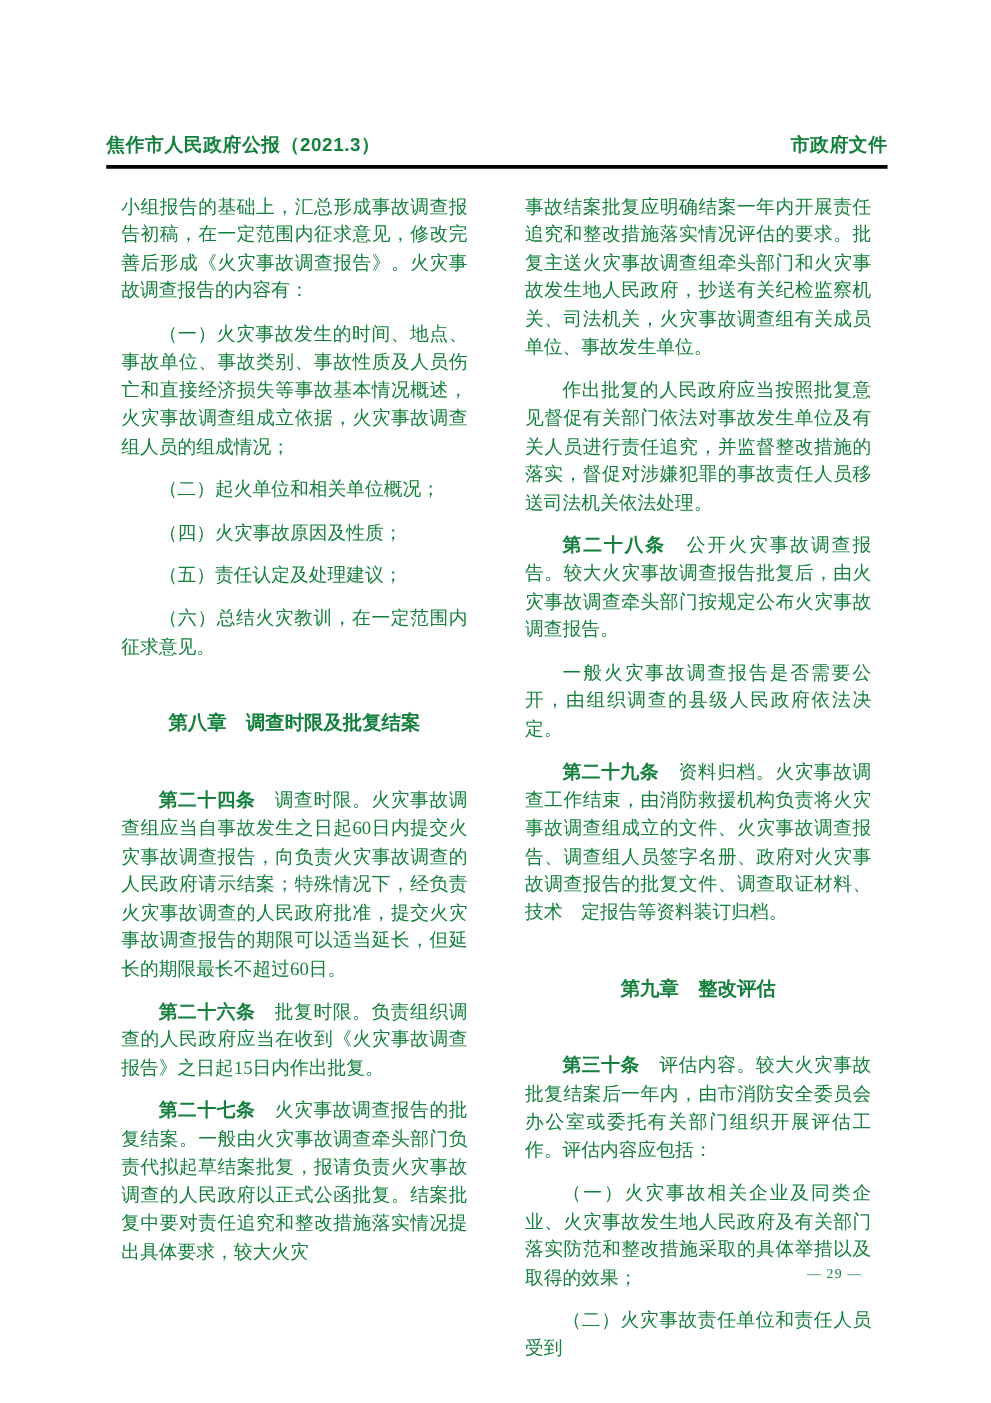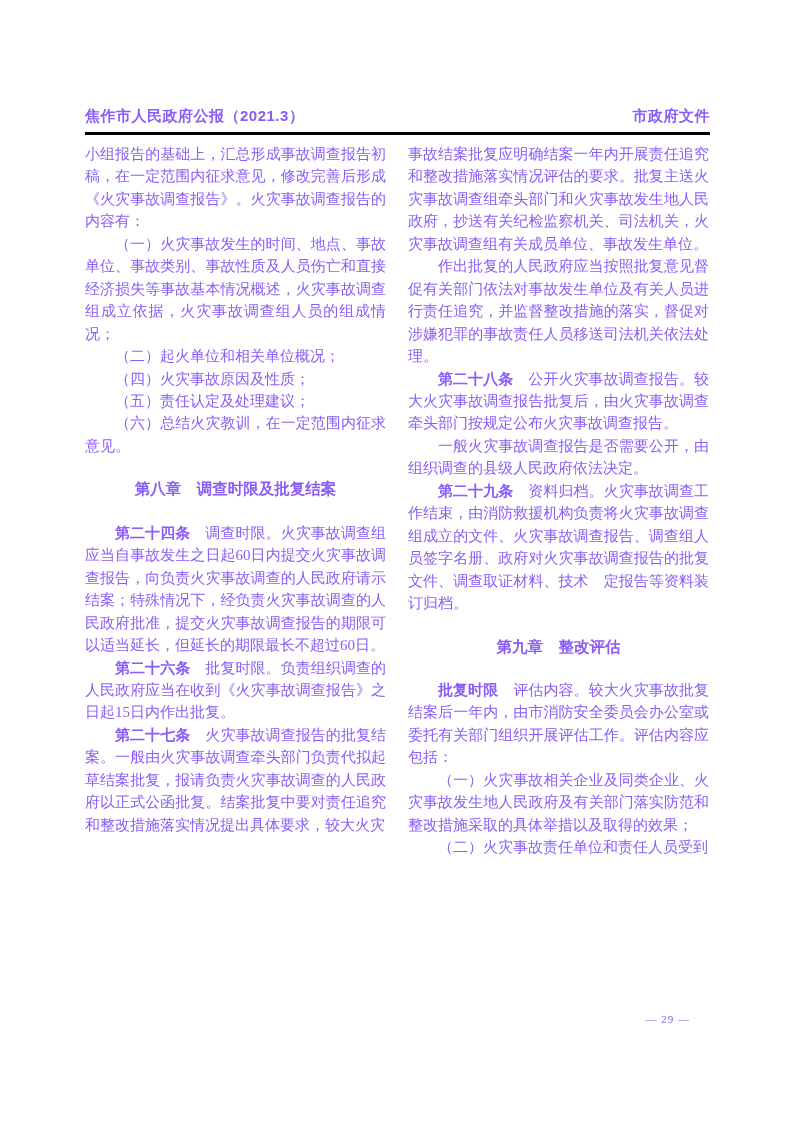--- a/index.html
+++ b/index.html
@@ -2,21 +2,21 @@
 <html lang="zh"><head>
 <meta charset="utf-8">
 <style>
   html, body { margin: 0; padding: 0; background: #fff; }
   .page {
     position: relative;
     width: 793px;
     height: 1122px;
     background: #ffffff;
     font-family: "Liberation Serif", "DejaVu Serif", serif;
-    color: #8b5cf6;
+    color: #15803d;
     overflow: hidden;
   }
   .header {
     position: absolute;
     top: 107px;
     left: 85px;
     width: 625px;
     display: flex;
     justify-content: space-between;
     align-items: baseline;
@@ -37,34 +37,34 @@
   .col {
     position: absolute;
     top: 143px;
     width: 301px;
     font-size: 15px;
     line-height: 22.45px;
     text-align: justify;
   }
   .col-left  { left: 85px; }
   .col-right { left: 408px; }
-  .col p { margin: 0; padding: 0; }
+  .col p { margin: 12px; padding: 0; }
   .p-indent { text-indent: 2em; }
   .p-flush  { text-indent: 0; }
   .lead {
     font-family: "Liberation Sans", "DejaVu Sans", sans-serif;
     font-weight: bold;
   }
   .chapter-heading {
     font-family: "Liberation Sans", "DejaVu Sans", sans-serif;
     font-weight: bold;
     font-size: 15.5px;
     text-align: center;
     text-indent: 0;
-    margin: 21px 0;
+    margin: 39px 0;
   }
   .footer {
     position: absolute;
     top: 1013px;
     left: 408px;
     width: 282px;
     text-align: right;
     font-size: 11px;
     letter-spacing: 1px;
   }
@@ -94,20 +94,20 @@
       <p class="p-indent"><span class="lead">第二十七条</span>　火灾事故调查报告的批复结案。一般由火灾事故调查牵头部门负责代拟起草结案批复，报请负责火灾事故调查的人民政府以正式公函批复。结案批复中要对责任追究和整改措施落实情况提出具体要求，较大火灾</p>
     </div>
 
   <div class="col col-right">
       <p class="p-flush">事故结案批复应明确结案一年内开展责任追究和整改措施落实情况评估的要求。批复主送火灾事故调查组牵头部门和火灾事故发生地人民政府，抄送有关纪检监察机关、司法机关，火灾事故调查组有关成员单位、事故发生单位。</p>
       <p class="p-indent">作出批复的人民政府应当按照批复意见督促有关部门依法对事故发生单位及有关人员进行责任追究，并监督整改措施的落实，督促对涉嫌犯罪的事故责任人员移送司法机关依法处理。</p>
       <p class="p-indent"><span class="lead">第二十八条</span>　公开火灾事故调查报告。较大火灾事故调查报告批复后，由火灾事故调查牵头部门按规定公布火灾事故调查报告。</p>
       <p class="p-indent">一般火灾事故调查报告是否需要公开，由组织调查的县级人民政府依法决定。</p>
       <p class="p-indent"><span class="lead">第二十九条</span>　资料归档。火灾事故调查工作结束，由消防救援机构负责将火灾事故调查组成立的文件、火灾事故调查报告、调查组人员签字名册、政府对火灾事故调查报告的批复文件、调查取证材料、技术　定报告等资料装订归档。</p>
       <div class="chapter-heading">第九章　整改评估</div>
-      <p class="p-indent"><span class="lead">批复时限</span>　评估内容。较大火灾事故批复结案后一年内，由市消防安全委员会办公室或委托有关部门组织开展评估工作。评估内容应包括：</p>
+      <p class="p-indent"><span class="lead">第三十条</span>　评估内容。较大火灾事故批复结案后一年内，由市消防安全委员会办公室或委托有关部门组织开展评估工作。评估内容应包括：</p>
       <p class="p-indent">（一）火灾事故相关企业及同类企业、火灾事故发生地人民政府及有关部门落实防范和整改措施采取的具体举措以及取得的效果；</p>
       <p class="p-indent">（二）火灾事故责任单位和责任人员受到</p>
     </div>
 
   <div class="footer">— 29 —</div>
 
 </div>
 
 </body></html>

